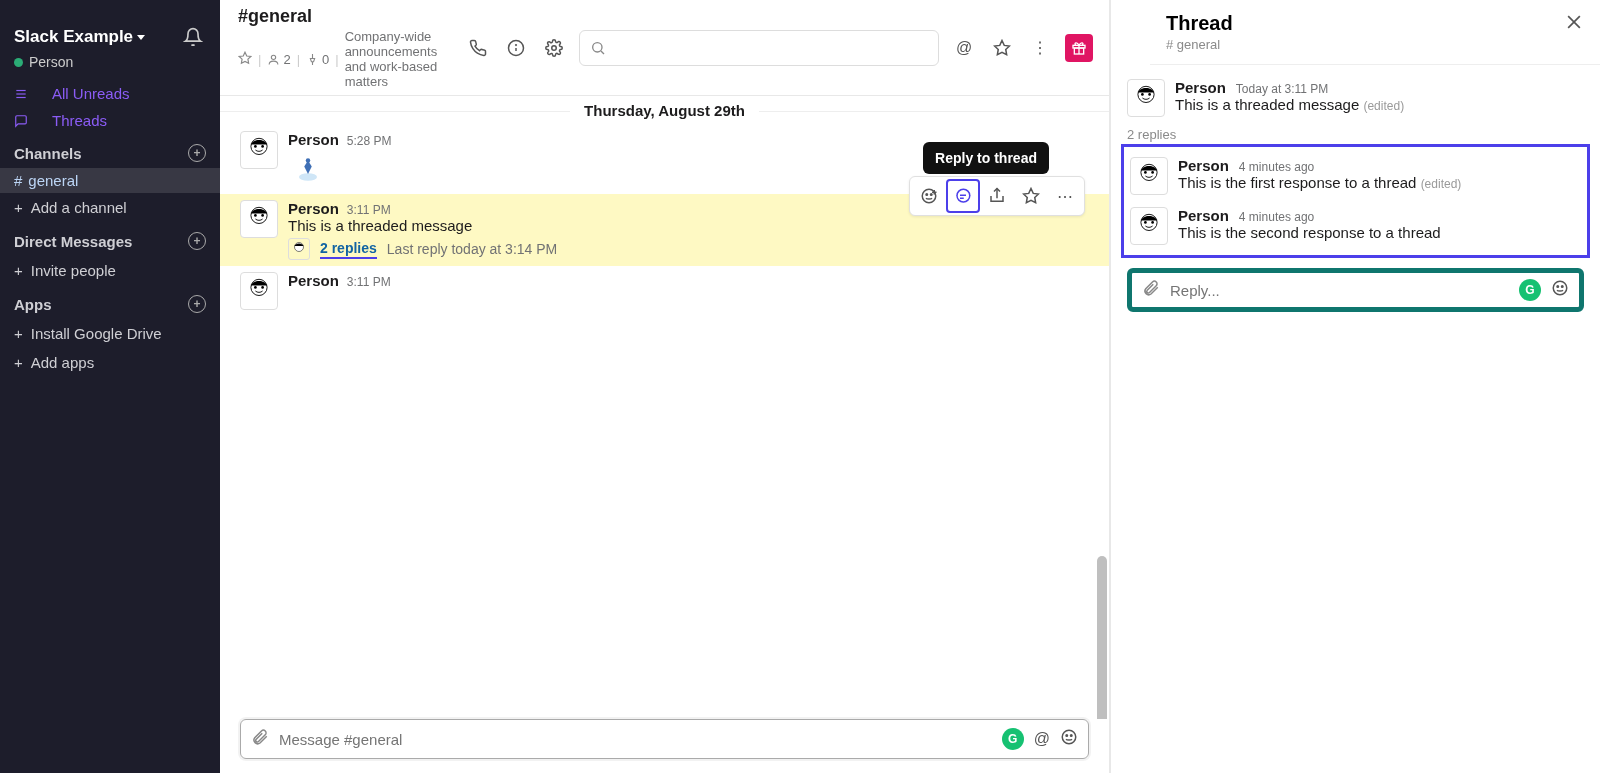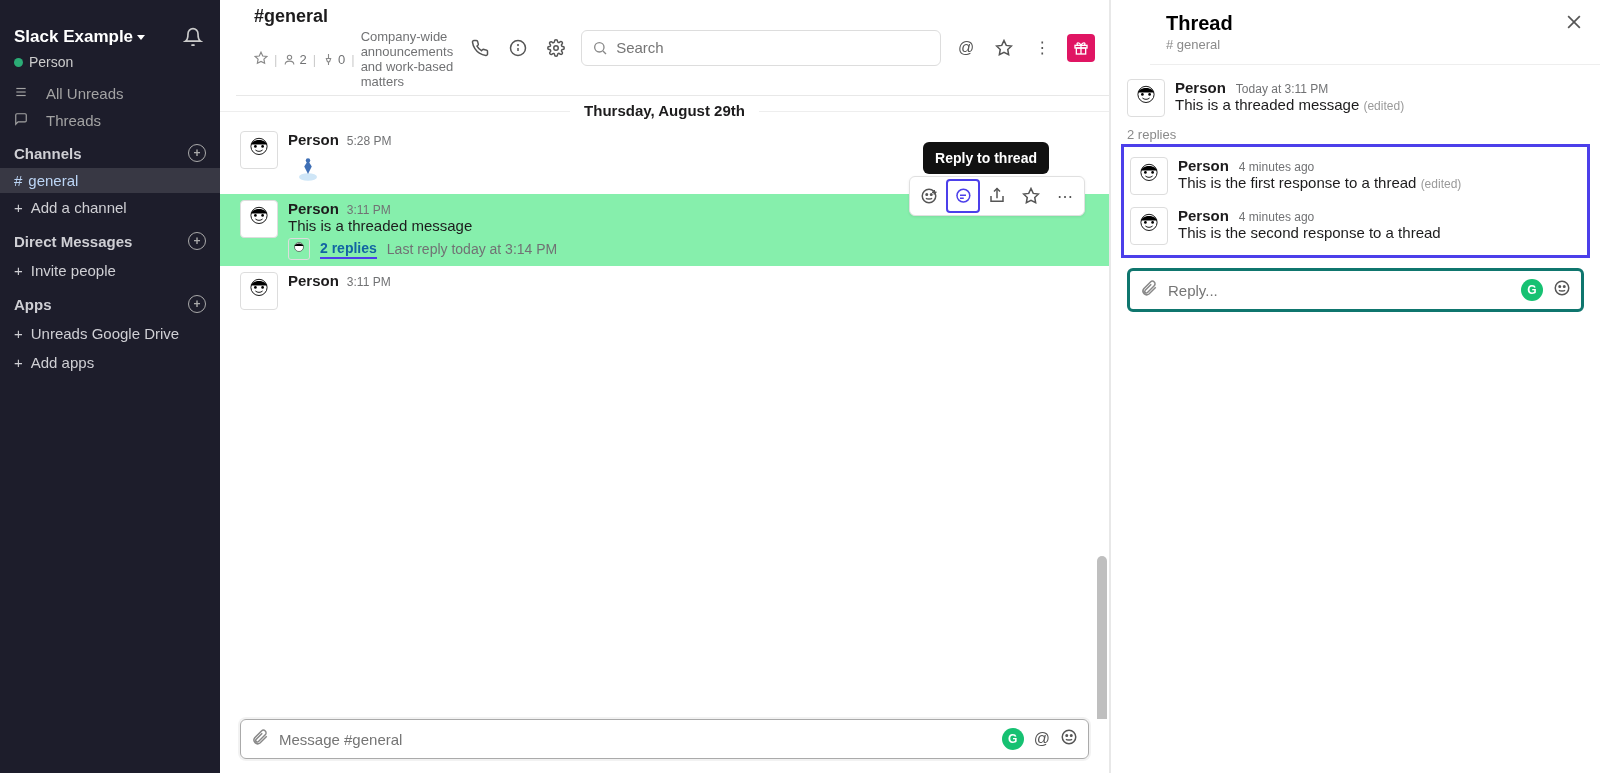--- a/index.html
+++ b/index.html
@@ -6,50 +6,50 @@
 html, body { height: 100%; width: 100%; overflow: hidden; }
 body { display: flex; background: #fff; }
 
 
 .sidebar { width: 220px; background: #1d1d2b; color: #ccc; display: flex; flex-direction: column; padding: 0; flex-shrink: 0; }
 .sb-header { display:flex; align-items:center; justify-content:space-between; padding: 24px 14px 2px 14px; }
 .workspace-name { color:#fff; font-weight:700; font-size:17px; display:flex; align-items:center; gap:4px; cursor:pointer; }
 .presence-row { padding: 2px 14px 10px 14px; display:flex; align-items:center; gap:6px; font-size:14px; color:#ccc;}
 .presence-dot { width:9px; height:9px; border-radius:50%; background:#2bac76; }
 .jump { margin: 4px 10px 12px 10px; background: rgba(255,255,255,0.12); border-radius:4px; padding:6px 10px; color:#ccc; font-size:14px; display:flex; align-items:center; gap:6px; cursor:text;}
-.sb-item { padding:5px 14px; font-size:15px; color:#a3a3a3; display:flex; align-items:flex-start; gap:18px; cursor:pointer; }
+.sb-item { padding:5px 14px; font-size:15px; color:#8b5cf6; display:flex; align-items:center; gap:24px; cursor:pointer; }
 .section-hdr { display:flex; align-items:center; justify-content:space-between; padding:10px 14px 6px 14px; color:#cfcfd4; font-size:15px; font-weight:600; }
 .section-hdr .plus-circle { cursor:pointer; }
 .channel-item { padding:4px 14px; font-size:15px; color:#cfcfd4; display:flex; align-items:center; gap:6px; cursor:pointer; }
 .channel-item.active { background: rgba(255,255,255,0.12); color:#bcd5f5; }
 .sb-add { padding:6px 14px; font-size:15px; color:#cfcfd4; display:flex; align-items:center; gap:8px; cursor:pointer; }
 .plus { font-weight:300; }
 
 
 .main { flex:1; display:flex; flex-direction:column; border-right:1px solid #e8e8e8; min-width:0; }
-.channel-header { display:flex; align-items:center; justify-content:space-between; border-bottom:1px solid #e8e8e8; padding: 6px 16px 6px 18px; gap:14px;margin-left:16px; }
+.channel-header { display:flex; align-items:center; justify-content:space-between; border-bottom:1px solid #e8e8e8; padding: 6px 16px 6px 18px; gap:14px; }
 .ch-left { display:flex; flex-direction:column; gap:2px; }
 .ch-name { font-weight:700; font-size:18px; color:#1d1c1d; }
 .ch-sub { display:flex; align-items:center; gap:6px; font-size:13px; color:#717274; }
 .divider-v { color:#ccc; }
 .ch-right { display:flex; align-items:center; gap:12px; }
 .icon-btn { width:26px; height:26px; display:flex; align-items:center; justify-content:center; color:#555; cursor:pointer; border-radius:4px; }
 .search { border:1px solid #ddd; border-radius:6px; height:36px; width:360px; display:flex; align-items:center; padding:0 10px; gap:8px; color:#888; }
 .search input { border:none; outline:none; flex:1; font-size:15px; color:#555; background:transparent; }
 .gift { width:28px; height:28px; background:#e01563; border-radius:4px; display:flex; align-items:center; justify-content:center; color:#fff; cursor:pointer; }
 
 
 .date-sep { text-align:center; color:#1d1c1d; font-size:15px; padding:6px 16px; position:relative; font-weight:600;}
 .date-sep:before { content:""; position:absolute; left:0; right:0; top:50%; border-top:1px solid #eee; z-index:0; }
 .date-sep span { background:#fff; padding:0 14px; position:relative; z-index:1; }
 
 
 .messages { flex:1; overflow:auto; position:relative; }
 .msg { display:flex; gap:10px; padding:6px 20px; }
-.msg.hover { background:#86efac; }
+.msg.hover { background:#fef9c3; }
 .avatar { width:38px; height:38px; border-radius:4px; background:#fff; border:1px solid #ddd; flex-shrink:0; overflow:hidden; }
 .avatar svg { width:100%; height:100%; }
 .msg-body { flex:1; min-width:0; }
 .msg-h { display:flex; align-items:baseline; gap:8px; }
 .sender { font-weight:700; color:#1d1c1d; font-size:15px; }
 .ts { font-size:12px; color:#717274; }
 .msg-text { font-size:15px; color:#1d1c1d; }
 .edited { font-size:12px; color:#9a9a9a; }
 .thread-reply-row { display:flex; align-items:center; gap:10px; margin-top:4px; font-size:14px; }
 .thread-reply-row .small-av { width:22px; height:22px; border-radius:3px; border:1px solid #ddd; overflow:hidden; }
@@ -75,21 +75,21 @@
 .th-title { font-weight:700; font-size:20px; }
 .th-sub { font-size:13px; color:#8a8a8a; margin-top:2px; }
 .th-close { cursor:pointer; color:#555; }
 .th-body { flex:1; overflow:auto; padding:8px 0; }
 .th-msg { display:flex; gap:10px; padding:6px 16px; }
 .th-av { width:38px; height:38px; border-radius:4px; border:1px solid #ddd; overflow:hidden; flex-shrink:0;}
 .th-h { display:flex; align-items:baseline; gap:10px; }
 .th-replies-label { font-size:13px; color:#8a8a8a; padding:4px 16px 2px 16px; }
 .th-highlight { border:3px solid #4c3fea; margin:0 10px; padding:4px 0; }
 .th-highlight .th-msg { padding:6px 6px; }
-.th-compose { border:3px solid #0f766e; margin:10px 16px; border-radius:6px; height:44px; display:flex; align-items:center; padding:0 10px; gap:10px; }
+.th-compose { border:5px solid #0f766e; margin:10px 16px; border-radius:6px; height:44px; display:flex; align-items:center; padding:0 10px; gap:10px; }
 .th-compose input { flex:1; border:none; outline:none; font-size:15px; background:transparent; }
 
 
 .scroll-hint { position:absolute; right:2px; top:460px; width:10px; height:180px; background:#bfbfbf; border-radius:5px; }
 
 
 .chev-down { display:inline-block; width:0; height:0; border-left:4px solid transparent; border-right:4px solid transparent; border-top:5px solid #fff; }
 .plus-circle { width:18px; height:18px; border:1.5px solid #aaa; border-radius:50%; display:flex; align-items:center; justify-content:center; color:#aaa; font-size:12px; }
 .attachment { width:40px; height:40px; display:flex; align-items:center; justify-content:center; }
 </style>
@@ -150,21 +150,21 @@
     <span class="plus">+</span>
     <span>Invite people</span>
   </div>
 
   <div class="section-hdr">
     <span>Apps</span>
     <span class="plus-circle">+</span>
   </div>
   <div class="sb-add">
     <span class="plus">+</span>
-    <span>Unreads Google Drive</span>
+    <span>Install Google Drive</span>
   </div>
   <div class="sb-add">
     <span class="plus">+</span>
     <span>Add apps</span>
   </div>
 </aside>
 
 <div class="main">
   <div class="channel-header">
     <div class="ch-left">
@@ -211,21 +211,20 @@
           <svg width="18" height="18" viewBox="0 0 24 24" fill="none" stroke="currentColor" stroke-width="2">
             <circle cx="12" cy="12" r="3"></circle>
             <path d="M19.4 15a1.7 1.7 0 00.3 1.8l.1.1a2 2 0 11-2.8 2.8l-.1-.1a1.7 1.7 0 00-1.8-.3 1.7 1.7 0 00-1 1.5V21a2 2 0 01-4 0v-.1a1.7 1.7 0 00-1-1.5 1.7 1.7 0 00-1.8.3l-.1.1a2 2 0 11-2.8-2.8l.1-.1a1.7 1.7 0 00.3-1.8 1.7 1.7 0 00-1.5-1H3a2 2 0 010-4h.1a1.7 1.7 0 001.5-1 1.7 1.7 0 00-.3-1.8l-.1-.1a2 2 0 112.8-2.8l.1.1a1.7 1.7 0 001.8.3h.1a1.7 1.7 0 001-1.5V3a2 2 0 014 0v.1a1.7 1.7 0 001 1.5h.1a1.7 1.7 0 001.8-.3l.1-.1a2 2 0 112.8 2.8l-.1.1a1.7 1.7 0 00-.3 1.8v.1a1.7 1.7 0 001.5 1H21a2 2 0 010 4h-.1a1.7 1.7 0 00-1.5 1z"></path>
           </svg>
         </span>
       <div class="search">
         <svg width="16" height="16" viewBox="0 0 24 24" fill="none" stroke="#888" stroke-width="2">
             <circle cx="11" cy="11" r="7"></circle>
             <line x1="21" y1="21" x2="16.5" y2="16.5"></line>
           </svg>
-        <input placeholder="Search" style="">
       </div>
       <span class="icon-btn">@</span>
       <span class="icon-btn">
           <svg width="18" height="18" viewBox="0 0 24 24" fill="none" stroke="currentColor" stroke-width="2">
             <polygon points="12 2 15 8.5 22 9.3 17 14 18.2 21 12 17.8 5.8 21 7 14 2 9.3 9 8.5 12 2"></polygon>
           </svg>
         </span>
       <span class="icon-btn">⋮</span>
       <span class="gift">
           <svg width="16" height="16" viewBox="0 0 24 24" fill="none" stroke="currentColor" stroke-width="2">

